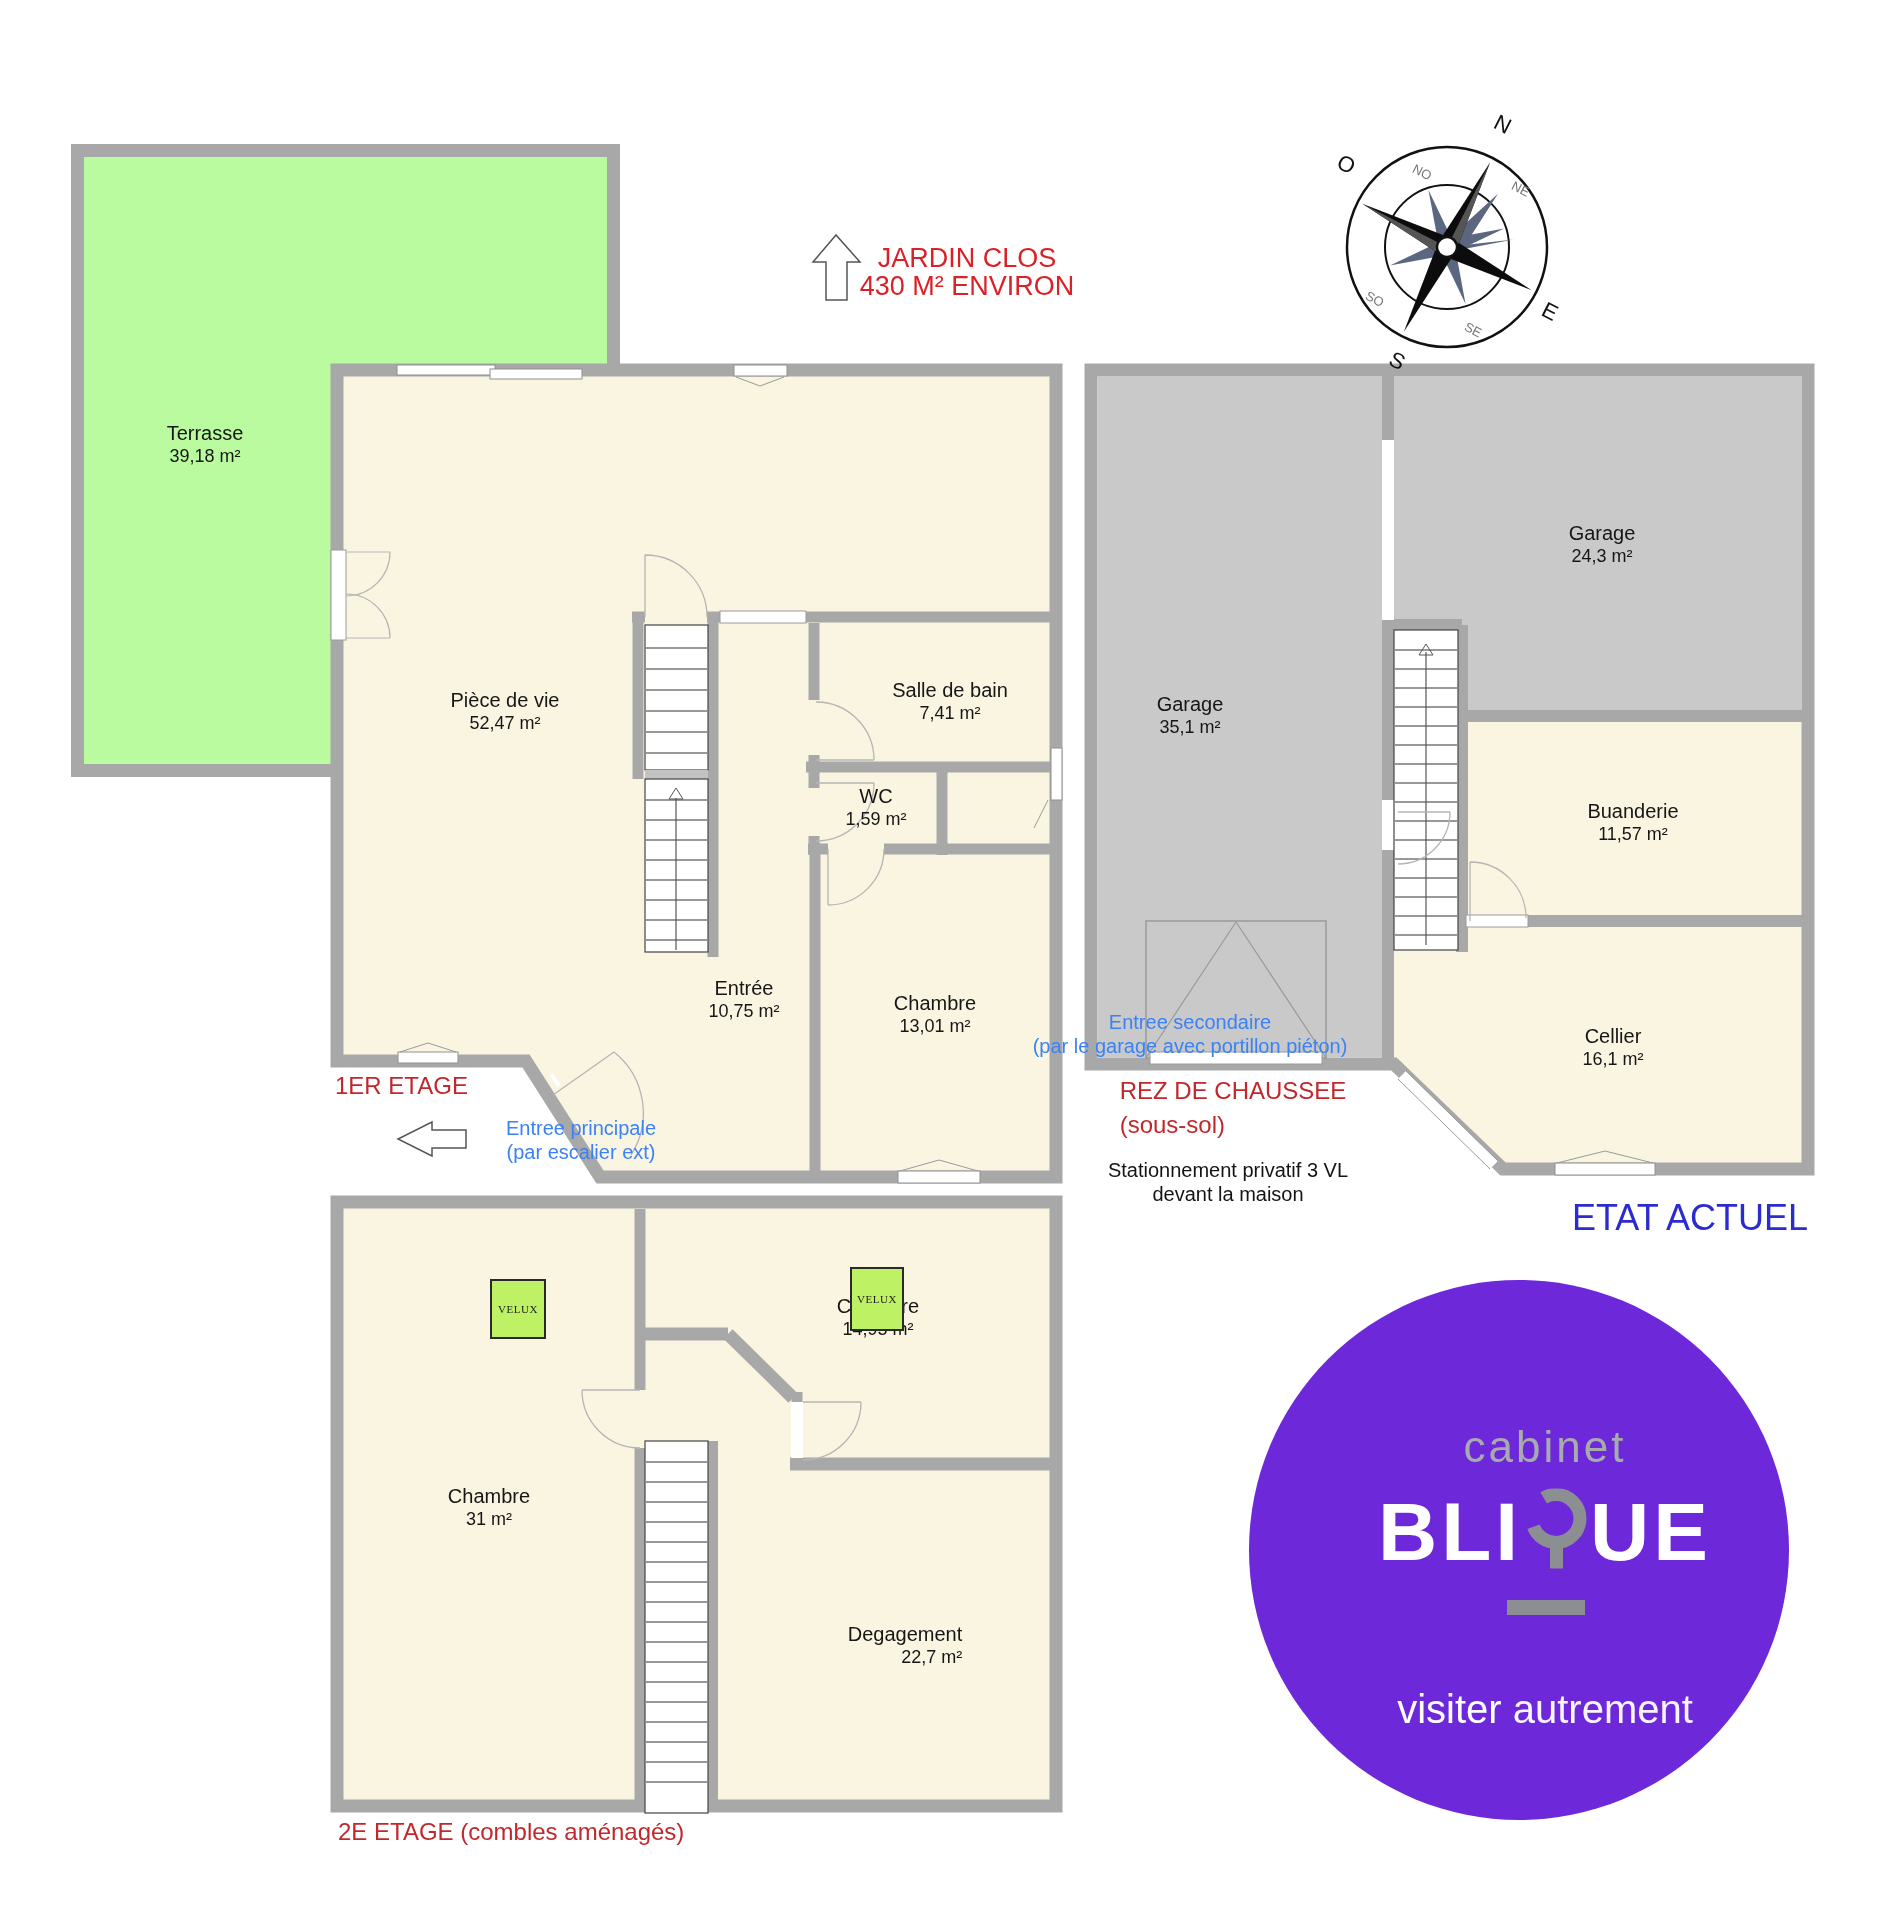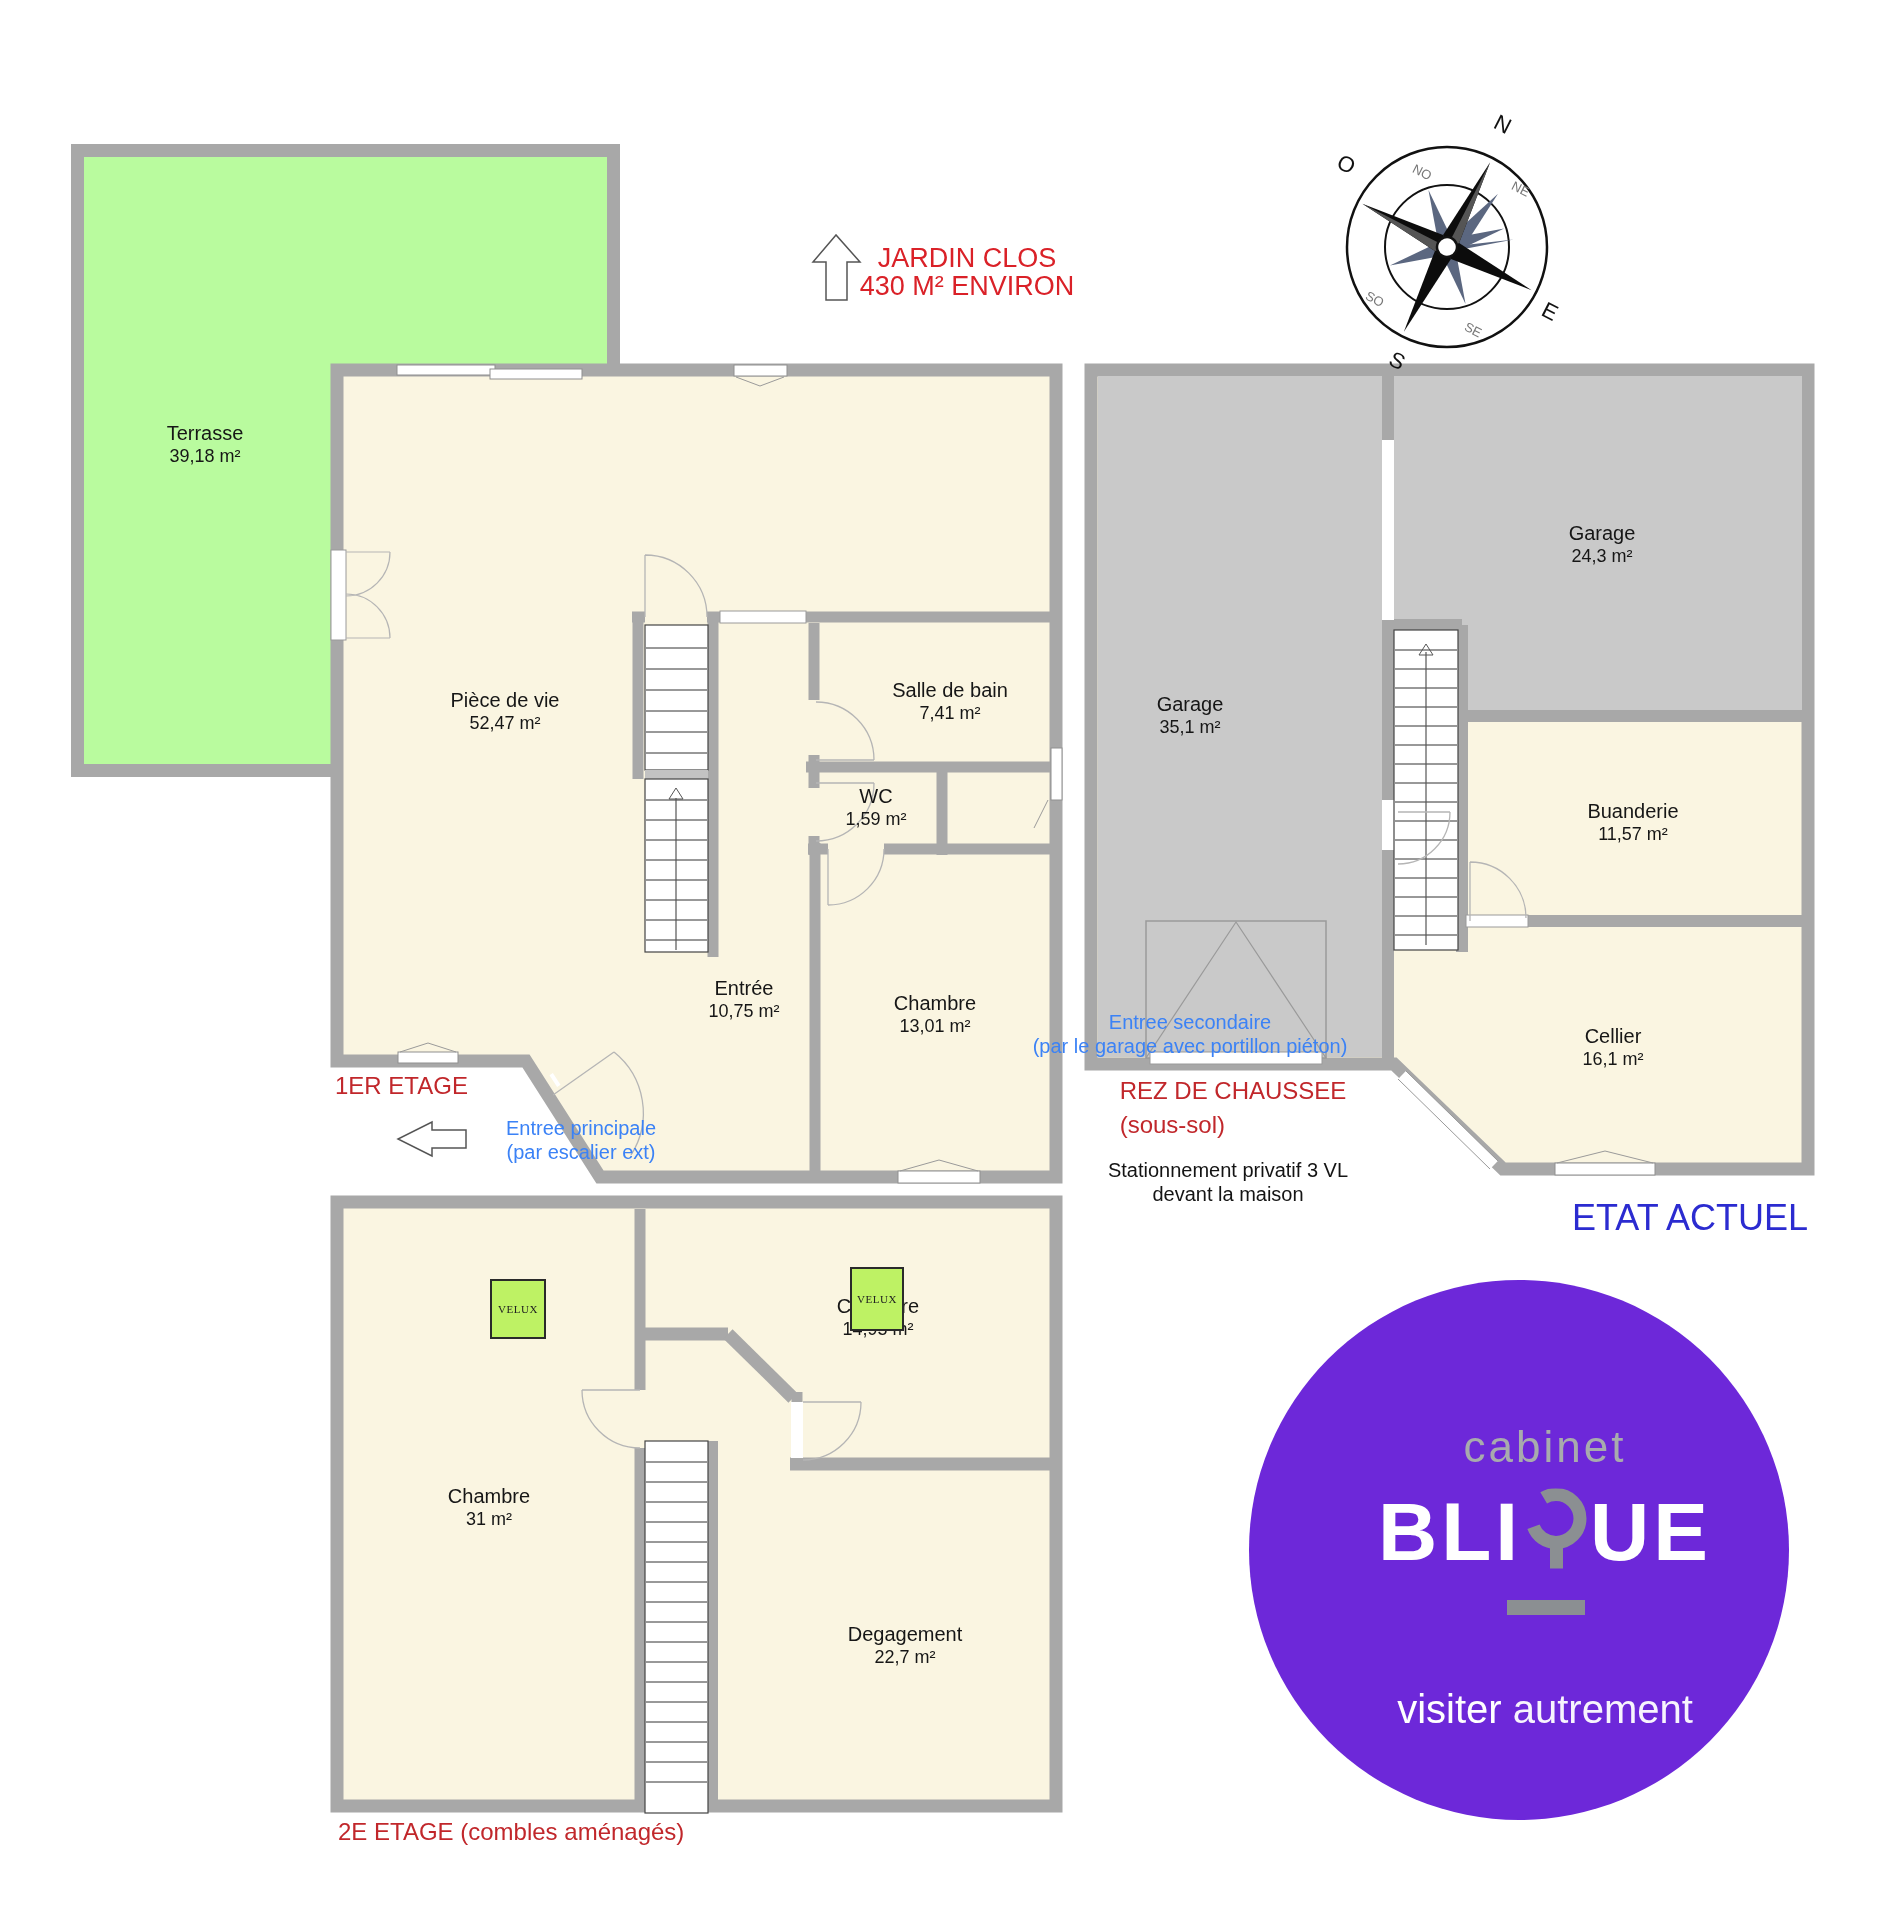--- a/index.html
+++ b/index.html
@@ -249,21 +249,21 @@
   </div>
 
   <div class="rlabel" style="left:489px;top:1508px;">
     <span class="nm">Chambre</span>
     <span class="ar">31 m²</span>
   </div>
   <div class="rlabel" style="left:878px;top:1318px;">
     <span class="nm">Chambre</span>
     <span class="ar">14,95 m²</span>
   </div>
-  <div class="rlabel" style="left:905px;top:1646px;">
+  <div class="rlabel" style="left:905px;top:1646px;text-align:right;">
     <span class="nm">Degagement</span>
     <span class="ar">22,7 m²</span>
   </div>
 
   <div class="velux" style="left:490px;top:1279px;width:52px;height:56px;">
     <span>VELUX</span>
   </div>
   <div class="velux" style="left:850px;top:1267px;width:50px;height:60px;">
     <span>VELUX</span>
   </div>

